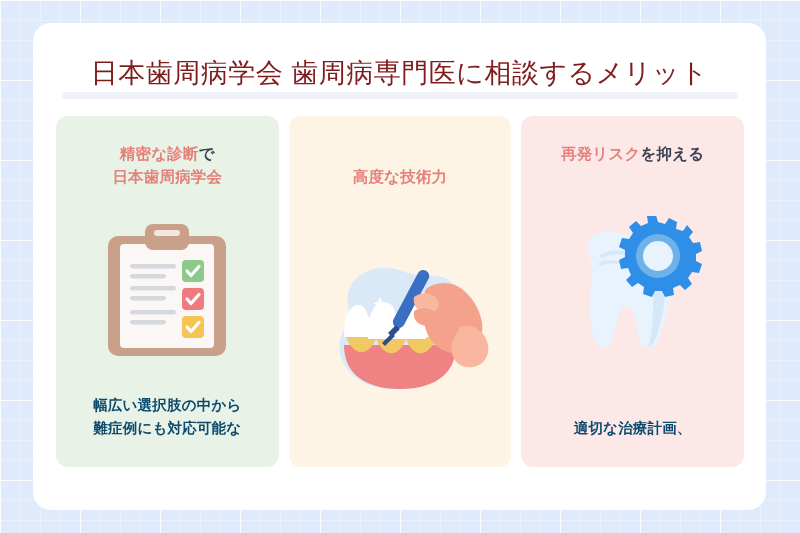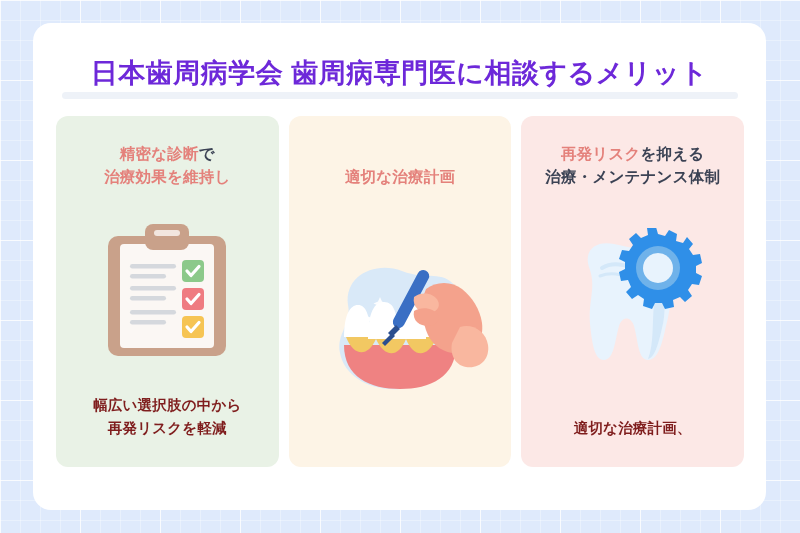--- a/index.html
+++ b/index.html
@@ -43,22 +43,22 @@
   #title-wrap {
     position: absolute;
     left: 0;
     top: 34px;
     width: 733px;
     text-align: center;
   }
   #title {
     display: inline-block;
     font-size: 27px;
-    font-weight: bold;
-    color: #6d28d9;
+    font-weight: normal;
+    color: #7f1d1d;
     letter-spacing: 0.5px;
     line-height: 1.2;
     position: relative;
     padding-bottom: 6px;
   }
   #title-underline {
     position: absolute;
     left: 50%;
     transform: translateX(-50%);
     bottom: -4px;
@@ -108,42 +108,42 @@
     justify-content: center;
     width: 100%;
   }
 
   .card-caption {
     margin-bottom: 28px;
     text-align: center;
     font-size: 14.5px;
     font-weight: bold;
     line-height: 1.55;
-    color: #7f1d1d;
+    color: #0c4a6e;
     letter-spacing: 0.2px;
   }
 </style>
 </head>
 <body>
 
 <div id="page">
 
   <div id="panel">
 
     <div id="title-wrap">
       <div id="title">日本歯周病学会 歯周病専門医に相談するメリット</div>
       <div id="title-underline"></div>
     </div>
 
     <div id="cards">
 
       <div class="card card-green">
         <div class="card-heading">
           <span class="accent">精密な診断</span><span>で</span><br>
-          <span class="accent">治療効果を維持し</span>
+          <span class="accent">日本歯周病学会</span>
         </div>
 
         <div class="art">
           <svg width="130" height="150" viewBox="0 0 130 150">
 
             <rect x="6" y="20" width="118" height="120" rx="10" fill="#c9a18a"></rect>
 
             <rect x="18" y="28" width="94" height="104" rx="4" fill="#fbf7f4"></rect>
 
             <rect x="43" y="8" width="44" height="26" rx="8" fill="#c9a18a"></rect>
@@ -162,28 +162,28 @@
             <rect x="80" y="72" width="22" height="22" rx="4" fill="#ef7b81"></rect>
             <path d="M85 83 l4 4.5 l8 -9" stroke="#ffffff" stroke-width="3.2" fill="none" stroke-linecap="round" stroke-linejoin="round"></path>
 
             <rect x="80" y="100" width="22" height="22" rx="4" fill="#f6c453"></rect>
             <path d="M85 111 l4 4.5 l8 -9" stroke="#ffffff" stroke-width="3.2" fill="none" stroke-linecap="round" stroke-linejoin="round"></path>
           </svg>
         </div>
 
         <div class="card-caption">
           <span>幅広い選択肢の中から</span><br>
-          <span>再発リスクを軽減</span>
+          <span>難症例にも対応可能な</span>
         </div>
       </div>
 
       <div class="card card-cream">
         <div class="card-heading">
           <br>
-          <span class="accent">適切な治療計画</span>
+          <span class="accent">高度な技術力</span>
         </div>
 
         <div class="art">
           <svg width="180" height="150" viewBox="0 0 180 150">
 
             <path d="M38 52 C34 22 66 8 92 18 C118 28 132 16 146 34 C160 52 150 78 142 96
                      C134 116 118 134 90 136 C58 138 34 122 30 100 C26 80 42 72 38 52 Z" fill="#d9e9f8"></path>
 
             <path d="M34 92 C34 124 60 136 90 136 C120 136 146 124 146 92 Z" fill="#ef8282"></path>
 
@@ -213,21 +213,20 @@
 
             <path d="M150 74 C162 70 176 78 178 92 C180 106 170 116 156 114 C144 112 140 100 142 90 Z" fill="#f9b79f"></path>
           </svg>
         </div>
 
       </div>
 
       <div class="card card-pink">
         <div class="card-heading">
           <span class="accent">再発リスク</span><span>を抑える</span><br>
-          <span>治療・メンテナンス体制</span>
         </div>
 
         <div class="art">
           <svg width="170" height="150" viewBox="0 0 170 150">
 
             <path d="M42 42 C34 22 48 12 66 16 C80 19 90 22 104 19 C122 15 136 26 128 46
                      C122 62 124 76 118 98 C114 116 110 132 100 132 C90 132 90 112 86 98
                      C83 88 74 88 71 98 C67 112 66 132 56 132 C46 132 44 114 42 96
                      C40 74 48 60 42 42 Z" fill="#e8f3fd"></path>
 

